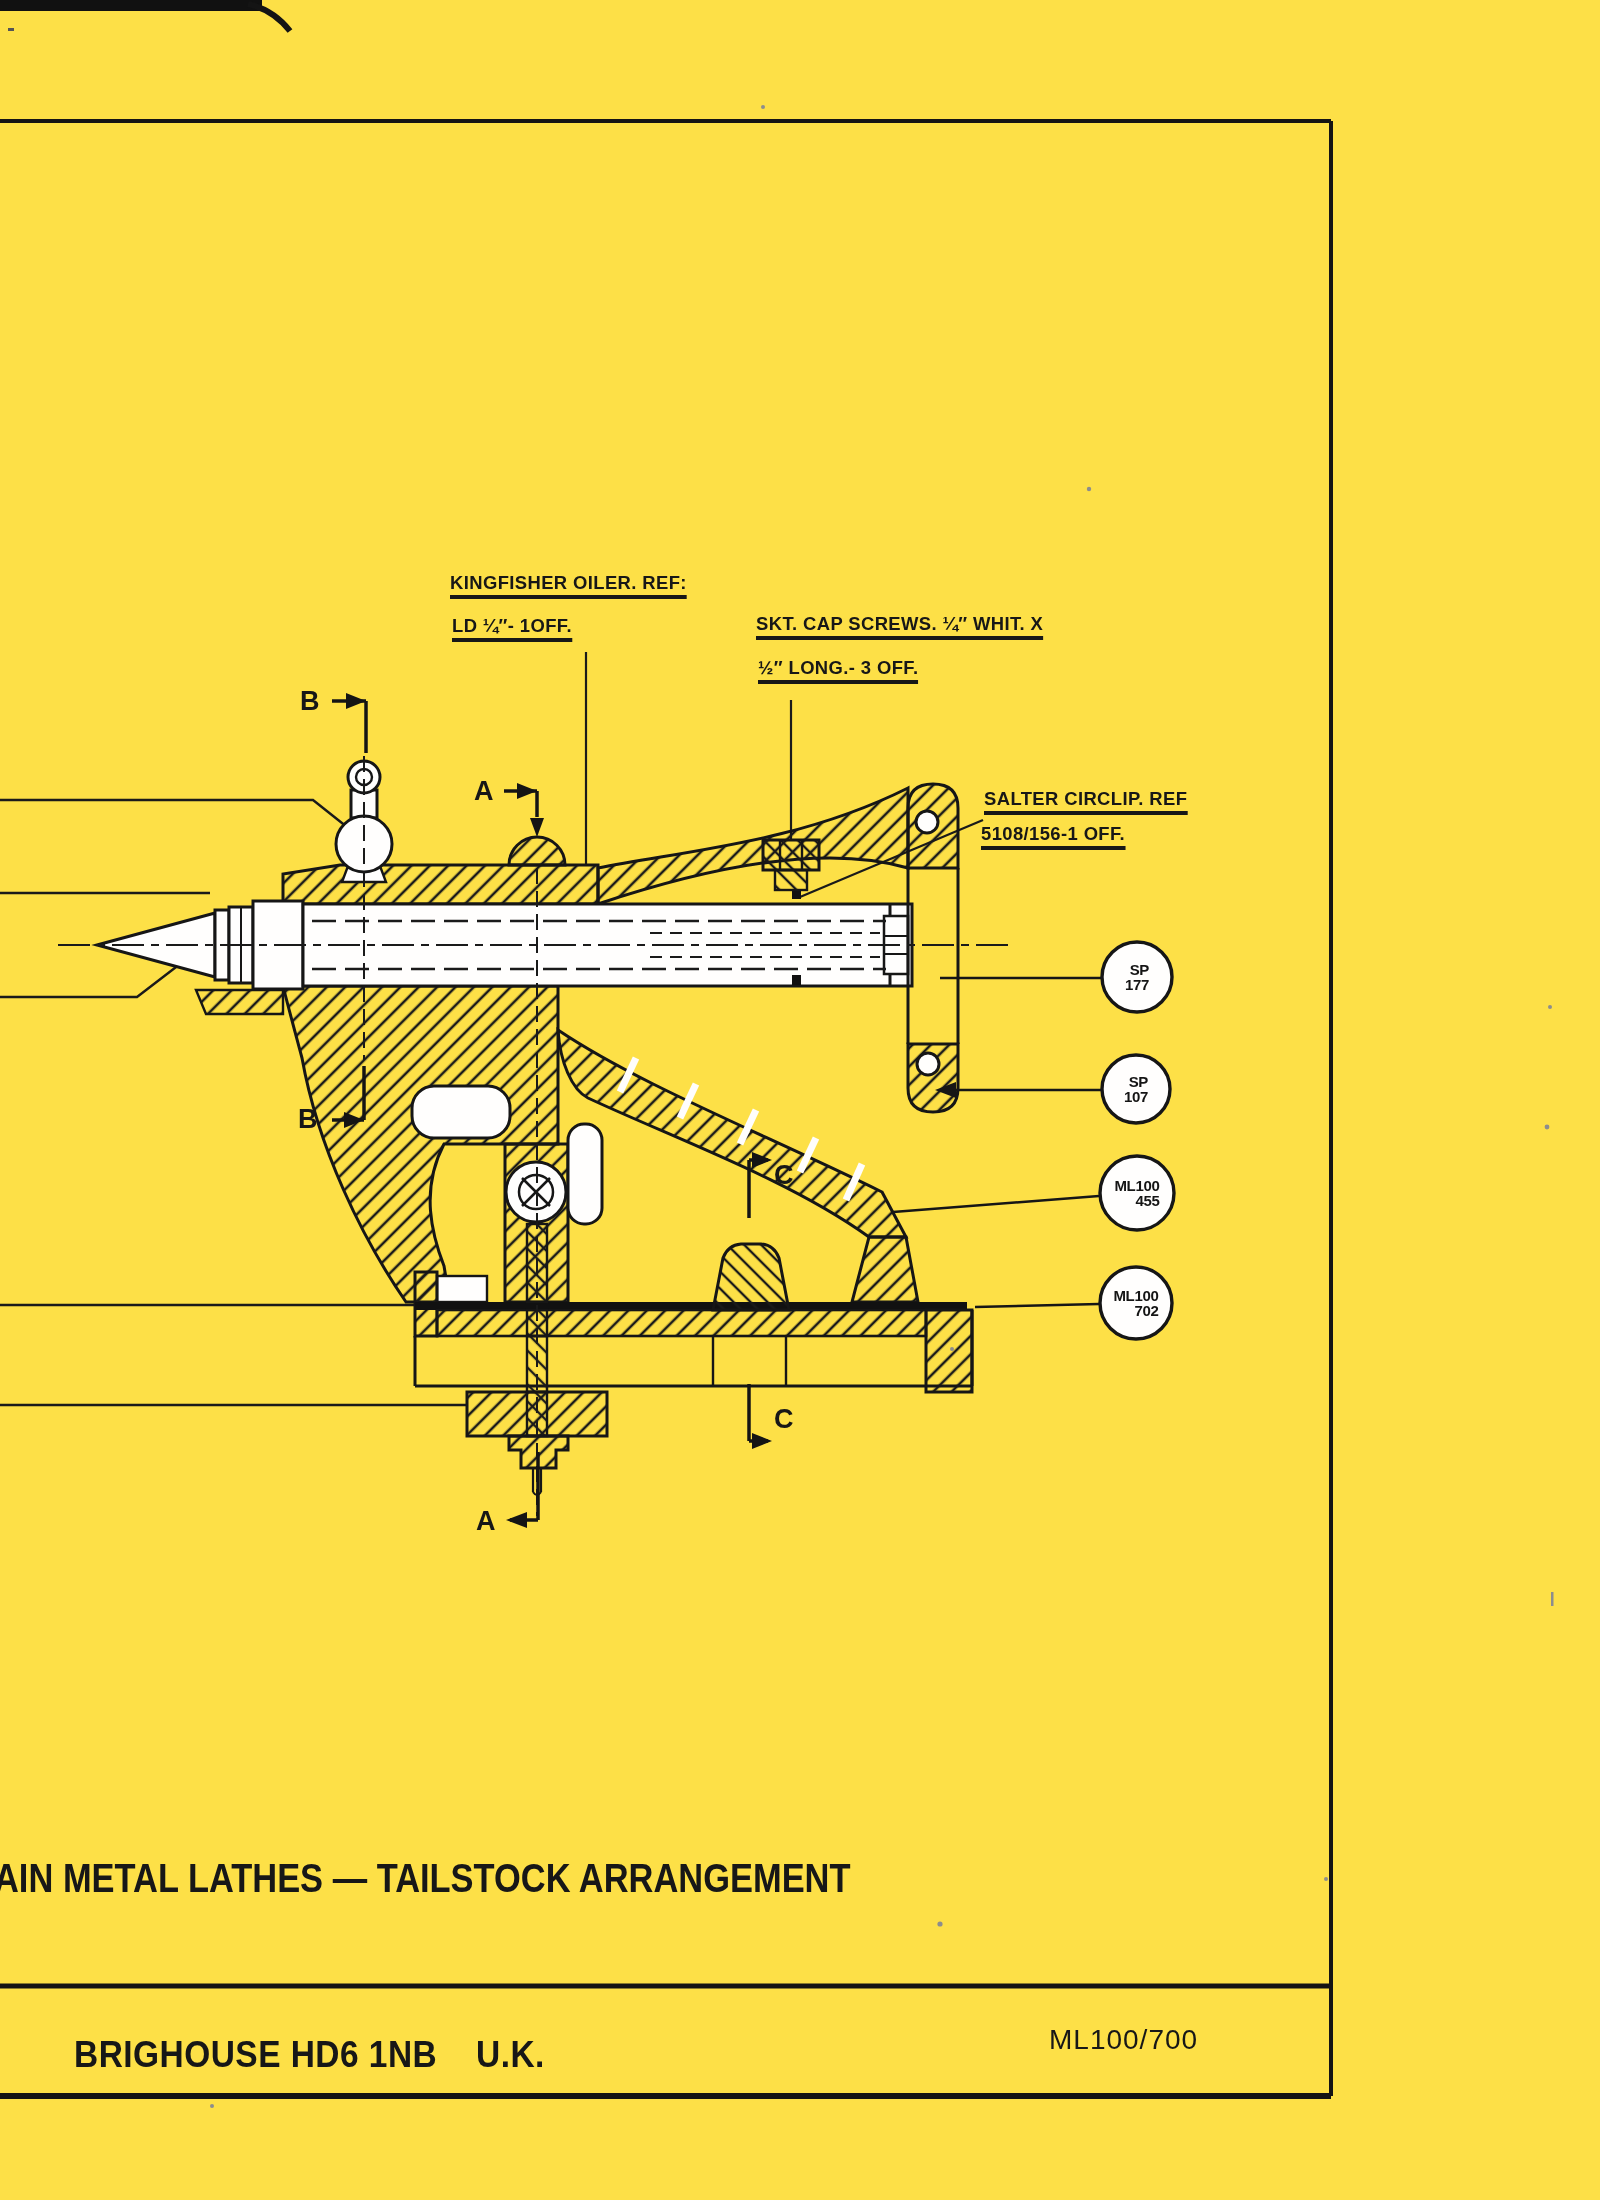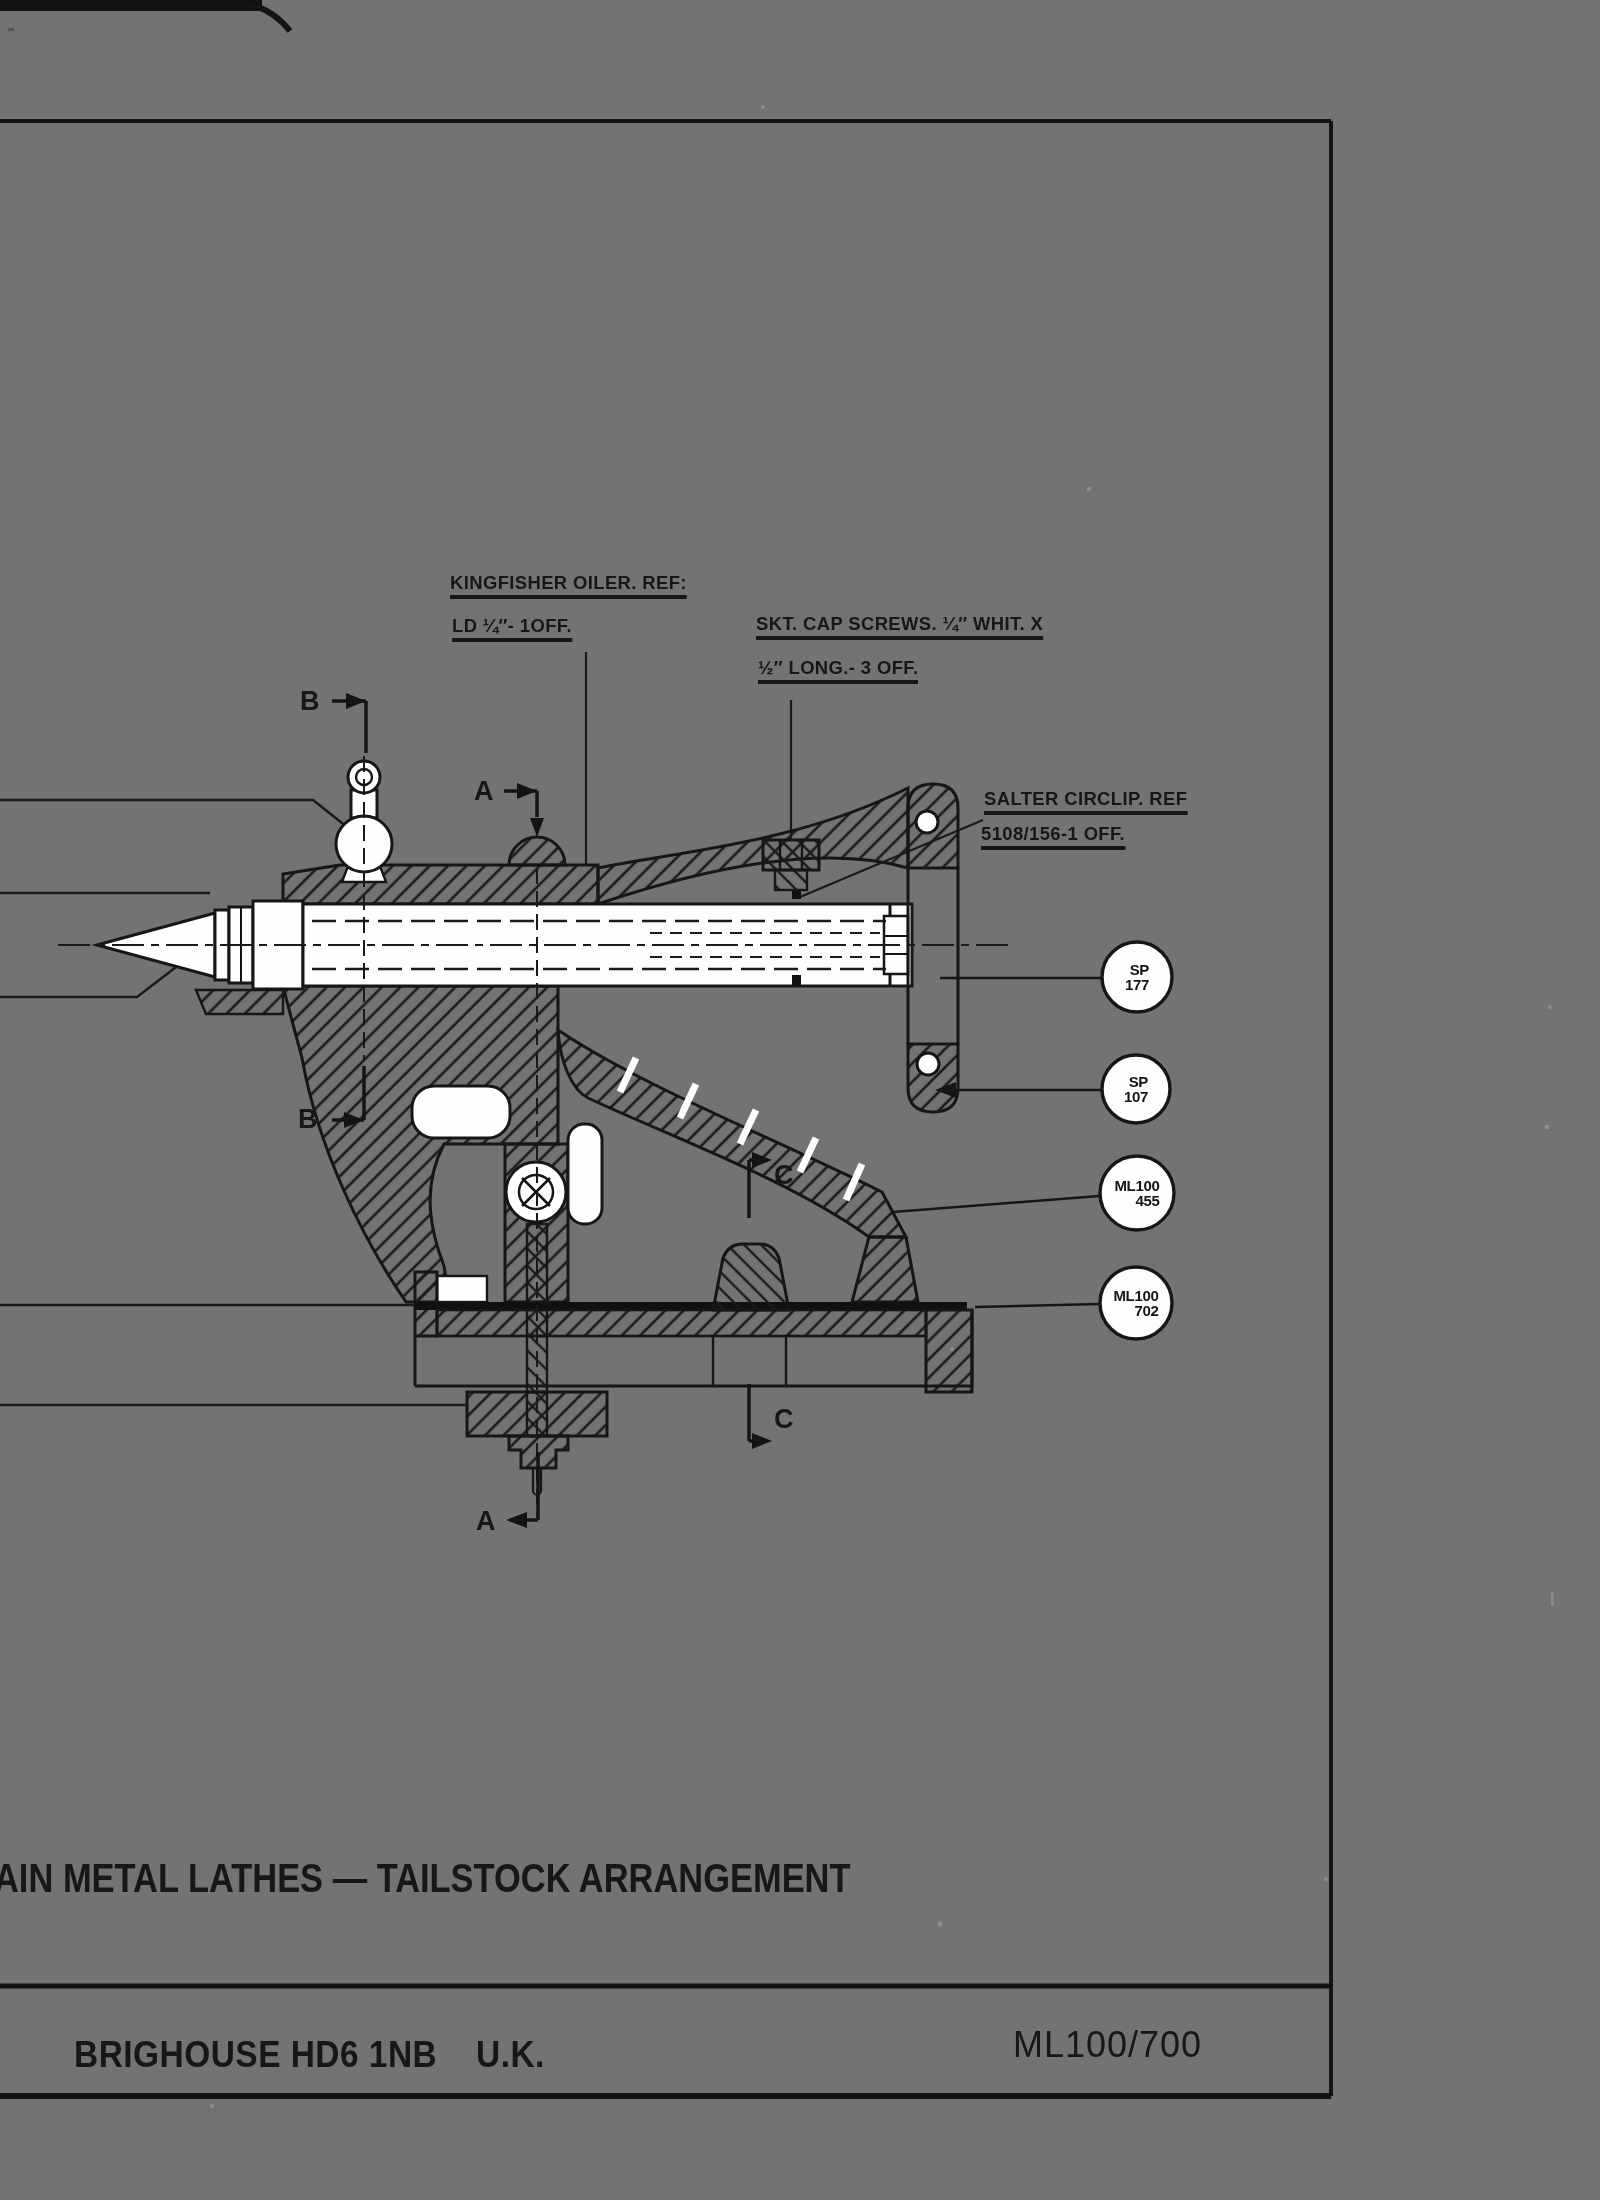--- a/index.html
+++ b/index.html
@@ -1,29 +1,29 @@
 <!DOCTYPE html>
 <html><head>
 <meta charset="utf-8">
 <style>
   html,body{margin:0;padding:0;background:#ffffff;}
-  #page{position:relative;width:1600px;height:2200px;background:#737373;overflow:hidden;
+  #page{position:relative;width:1600px;height:2200px;background:#fde047;overflow:hidden;
         font-family:"Liberation Sans", sans-serif;color:#151515;}
   #art{position:absolute;left:0;top:0;}
   .txt{position:absolute;white-space:nowrap;color:#171717;}
   .lbl{font-size:19px;font-weight:700;letter-spacing:.4px;border-bottom:4px solid #171717;
        padding-bottom:3px;line-height:1;transform:scaleX(.97);transform-origin:left top;}
   .callout-text{position:absolute;transform:translate(-50%,-50%);text-align:right;
        font-size:15px;font-weight:700;line-height:15px;letter-spacing:-.3px;}
   .section-letter{font-size:27px;font-weight:700;line-height:1;}
   #title{left:-6px;top:1855px;font-size:41px;font-weight:600;letter-spacing:0px;
        transform:scaleX(.84);transform-origin:left top;}
   .footer-bold{top:2034px;font-size:36px;font-weight:700;letter-spacing:.5px;
        transform:scaleX(.93);transform-origin:left top;}
-  #footer-number{left:1013px;top:2024px;font-size:36px;font-weight:500;letter-spacing:1px;}
+  #footer-number{left:1049px;top:2024px;font-size:28px;font-weight:500;letter-spacing:1px;}
 </style>
 </head>
 <body>
 
 <div id="page">
 
 <svg id="art" width="1600" height="2200" viewBox="0 0 1600 2200">
   <defs>
     <pattern id="h1" width="13" height="13" patternUnits="userSpaceOnUse" patternTransform="rotate(-45)">
       <line x1="0" y1="6" x2="13" y2="6" stroke="#1a1a1a" stroke-width="2.6"></line>

